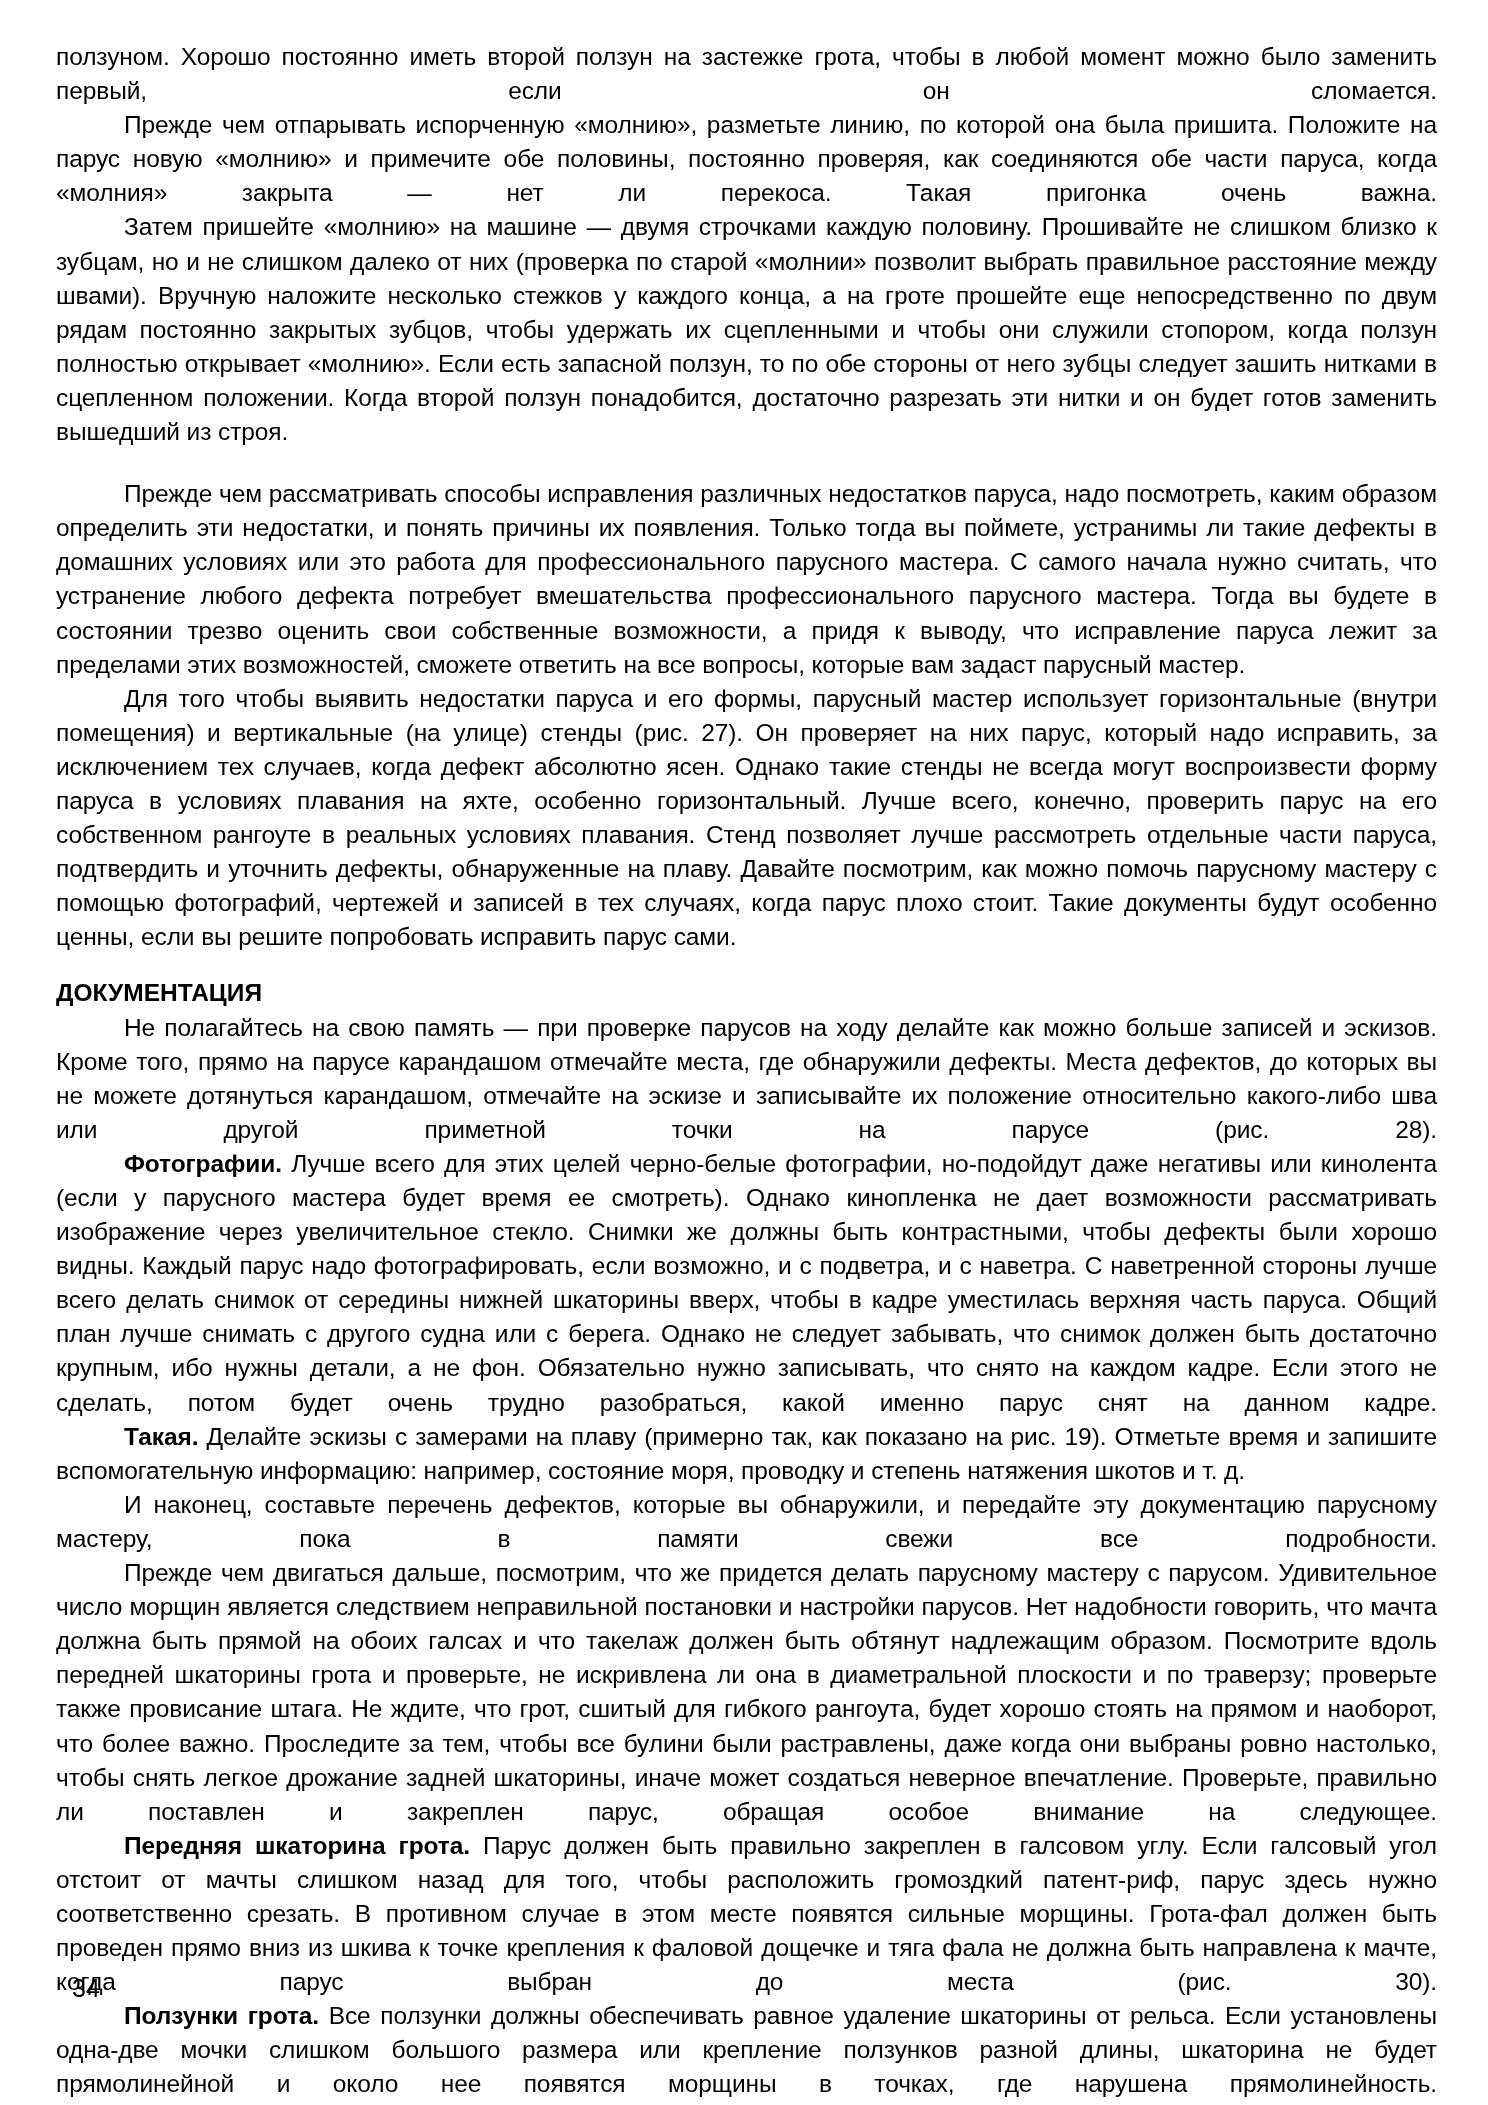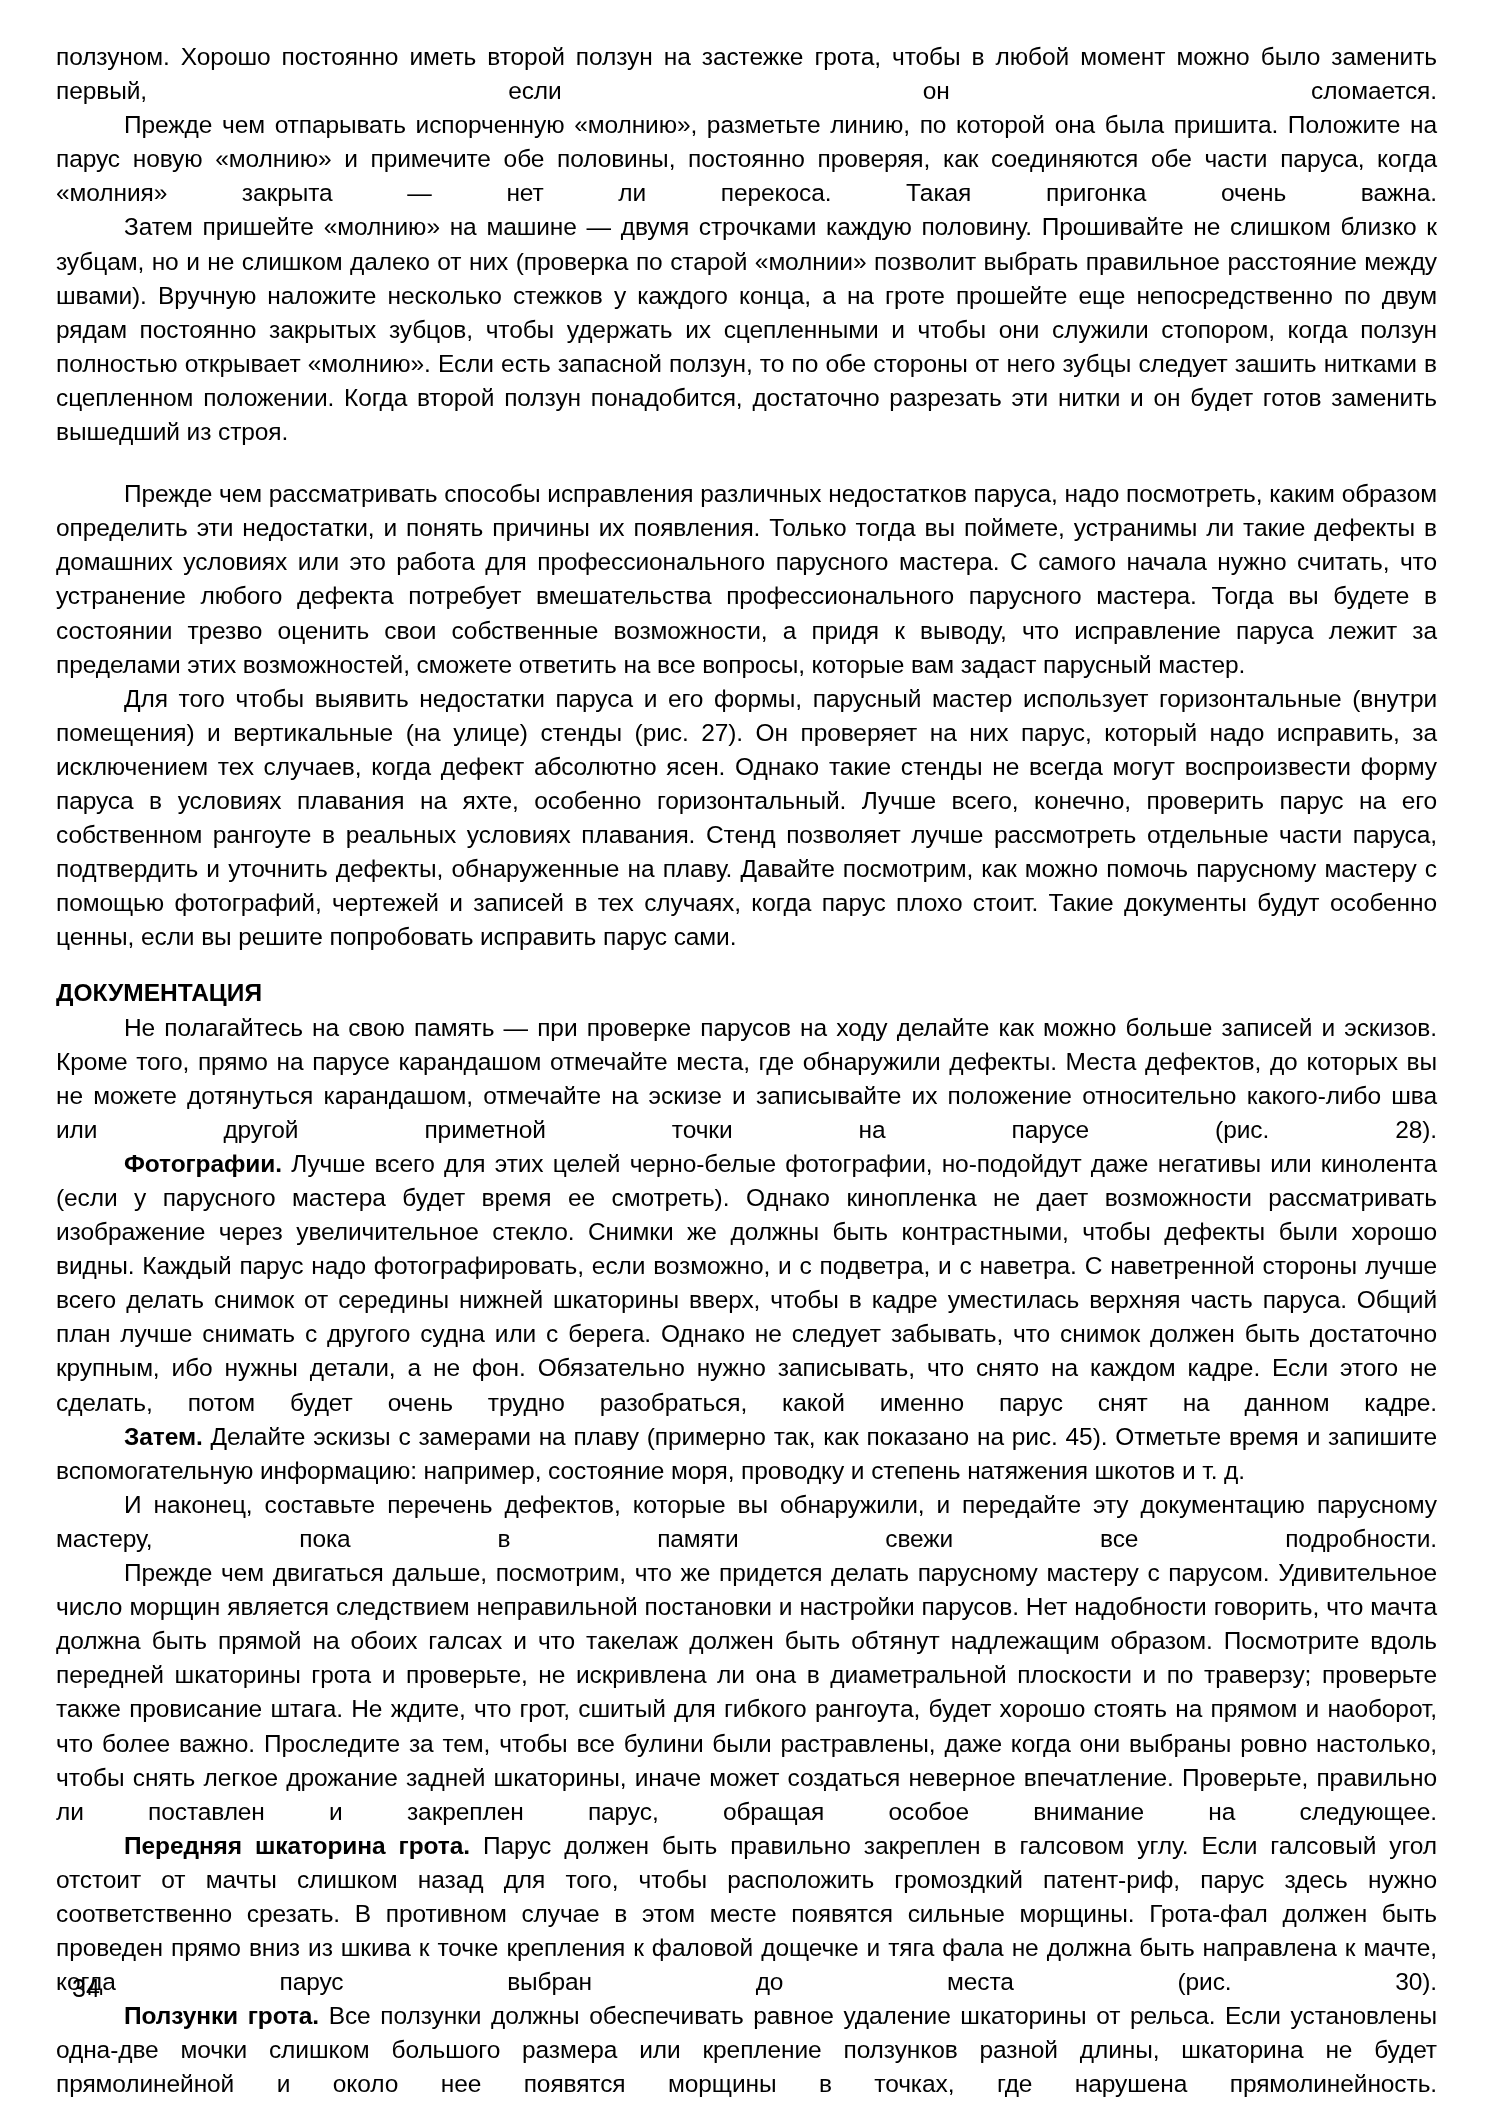--- a/index.html
+++ b/index.html
@@ -98,21 +98,21 @@
     <p class="para indent">Для того чтобы выявить недостатки паруса и его формы, парусный мастер использует горизонтальные (внутри помещения) и вертикальные (на улице) стенды (рис. 27). Он проверяет на них парус, который надо исправить, за исключением тех случаев, когда дефект абсолютно ясен. Однако такие стенды не всегда могут воспроизвести форму паруса в условиях плавания на яхте, особенно горизонтальный. Лучше всего, конечно, проверить парус на его собственном рангоуте в реальных условиях плавания. Стенд позволяет лучше рассмотреть отдельные части паруса, подтвердить и уточнить дефекты, обнаруженные на плаву. Давайте посмотрим, как можно помочь парусному мастеру с помощью фотографий, чертежей и записей в тех случаях, когда парус плохо стоит. Такие документы будут особенно ценны, если вы решите попробовать исправить парус сами.</p>
 
     <div class="gap-md"></div>
 
     <h3 class="section-heading">ДОКУМЕНТАЦИЯ</h3>
 
     <p class="para indent stretch-last">Не полагайтесь на свою память — при проверке парусов на ходу делайте как можно больше записей и эскизов. Кроме того, прямо на парусе карандашом отмечайте места, где обнаружили дефекты. Места дефектов, до которых вы не можете дотянуться карандашом, отмечайте на эскизе и записывайте их положение относительно какого-либо шва или другой приметной точки на парусе (рис. 28).</p>
 
     <p class="para indent stretch-last"><span class="runin">Фотографии.</span><span> Лучше всего для этих целей черно-белые фотографии, но-подойдут даже негативы или кинолента (если у парусного мастера будет время ее смотреть). Однако кинопленка не дает возможности рассматривать изображение через увеличительное стекло. Снимки же должны быть контрастными, чтобы дефекты были хорошо видны. Каждый парус надо фотографировать, если возможно, и с подветра, и с наветра. С наветренной стороны лучше всего делать снимок от середины нижней шкаторины вверх, чтобы в кадре уместилась верхняя часть паруса. Общий план лучше снимать с другого судна или с берега. Однако не следует забывать, что снимок должен быть достаточно крупным, ибо нужны детали, а не фон. Обязательно нужно записывать, что снято на каждом кадре. Если этого не сделать, потом будет очень трудно разобраться, какой именно парус снят на данном кадре.</span></p>
 
-    <p class="para indent"><span class="runin">Затем.</span><span> Делайте эскизы с замерами на плаву (примерно так, как показано на рис. 45). Отметьте время и запишите вспомогательную информацию: например, состояние моря, проводку и степень натяжения шкотов и т. д.</span></p>
+    <p class="para indent"><span class="runin">Такая.</span><span> Делайте эскизы с замерами на плаву (примерно так, как показано на рис. 19). Отметьте время и запишите вспомогательную информацию: например, состояние моря, проводку и степень натяжения шкотов и т. д.</span></p>
 
     <p class="para indent stretch-last">И наконец, составьте перечень дефектов, которые вы обнаружили, и передайте эту документацию парусному мастеру, пока в памяти свежи все подробности.</p>
 
     <p class="para indent stretch-last">Прежде чем двигаться дальше, посмотрим, что же придется делать парусному мастеру с парусом. Удивительное число морщин является следствием неправильной постановки и настройки парусов. Нет надобности говорить, что мачта должна быть прямой на обоих галсах и что такелаж должен быть обтянут надлежащим образом. Посмотрите вдоль передней шкаторины грота и проверьте, не искривлена ли она в диаметральной плоскости и по траверзу; проверьте также провисание штага. Не ждите, что грот, сшитый для гибкого рангоута, будет хорошо стоять на прямом и наоборот, что более важно. Проследите за тем, чтобы все булини были растравлены, даже когда они выбраны ровно настолько, чтобы снять легкое дрожание задней шкаторины, иначе может создаться неверное впечатление. Проверьте, правильно ли поставлен и закреплен парус, обращая особое внимание на следующее.</p>
 
     <p class="para indent stretch-last"><span class="runin">Передняя шкаторина грота.</span><span> Парус должен быть правильно закреплен в галсовом углу. Если галсовый угол отстоит от мачты слишком назад для того, чтобы расположить громоздкий патент-риф, парус здесь нужно соответственно срезать. В противном случае в этом месте появятся сильные морщины. Грота-фал должен быть проведен прямо вниз из шкива к точке крепления к фаловой дощечке и тяга фала не должна быть направлена к мачте, когда парус выбран до места (рис. 30).</span></p>
 
     <p class="para indent stretch-last"><span class="runin">Ползунки грота.</span><span> Все ползунки должны обеспечивать равное удаление шкаторины от рельса. Если установлены одна-две мочки слишком большого размера или крепление ползунков разной длины, шкаторина не будет прямолинейной и около нее появятся морщины в точках, где нарушена прямолинейность.</span></p>
 
   </div>

